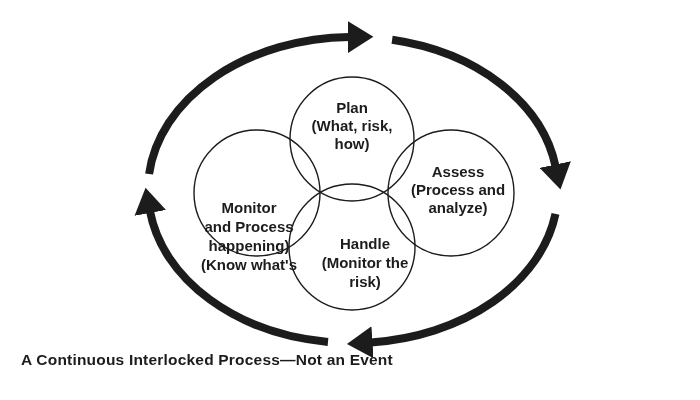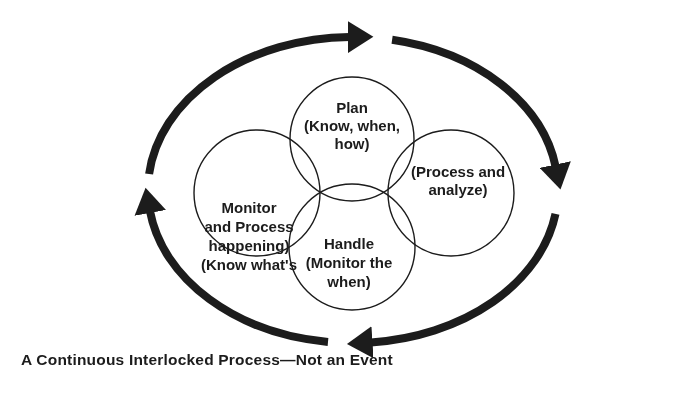--- a/index.html
+++ b/index.html
@@ -69,37 +69,38 @@
     <g>
       <circle class="circle" cx="352" cy="139" r="62"></circle>
       <circle class="circle" cx="257" cy="193" r="63"></circle>
       <circle class="circle" cx="451" cy="193" r="63"></circle>
       <circle class="circle" cx="352" cy="247" r="63"></circle>
     </g>
   </svg>
 
   <div class="label lh18" style="left:267px; top:99px;">
     <div>Plan</div>
-    <div>(Know, when,</div>
+    <div>(What, risk,</div>
     <div>how)</div>
   </div>
 
   <div class="label lh19" style="left:164px; top:158px;margin-top:40px;">
     <div>Monitor</div>
     <div>and Process</div>
     <div>happening)</div>
     <div>(Know what's</div>
   </div>
 
   <div class="label lh18" style="left:373px; top:163px;">
+    <div>Assess</div>
     <div>(Process and</div>
     <div>analyze)</div>
   </div>
 
-  <div class="label lh19" style="left:264px; top:234px;">
+  <div class="label lh19" style="left:280px; top:234px;">
     <div>Handle</div>
     <div>(Monitor the</div>
-    <div>when)</div>
+    <div>risk)</div>
   </div>
 
   <div class="caption">A Continuous Interlocked Process—Not an Event</div>
 
 </div>
 
 </body></html>

